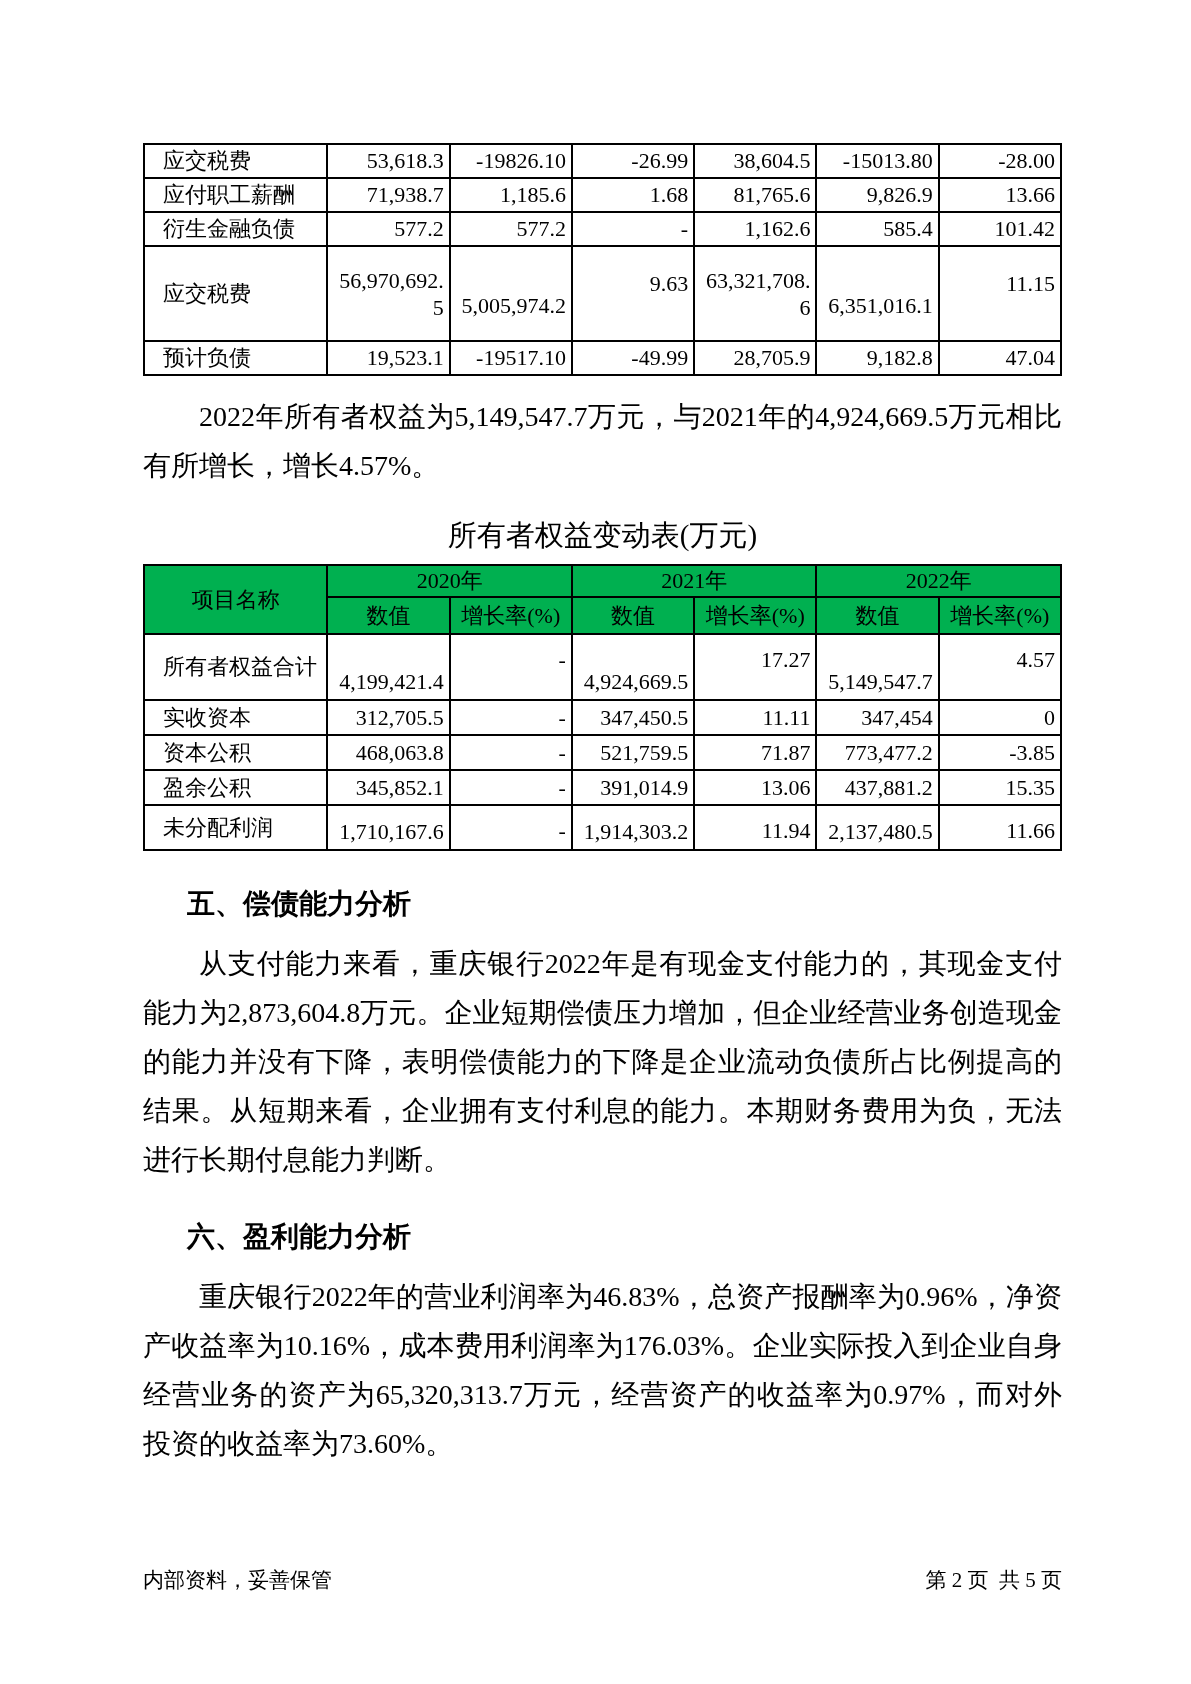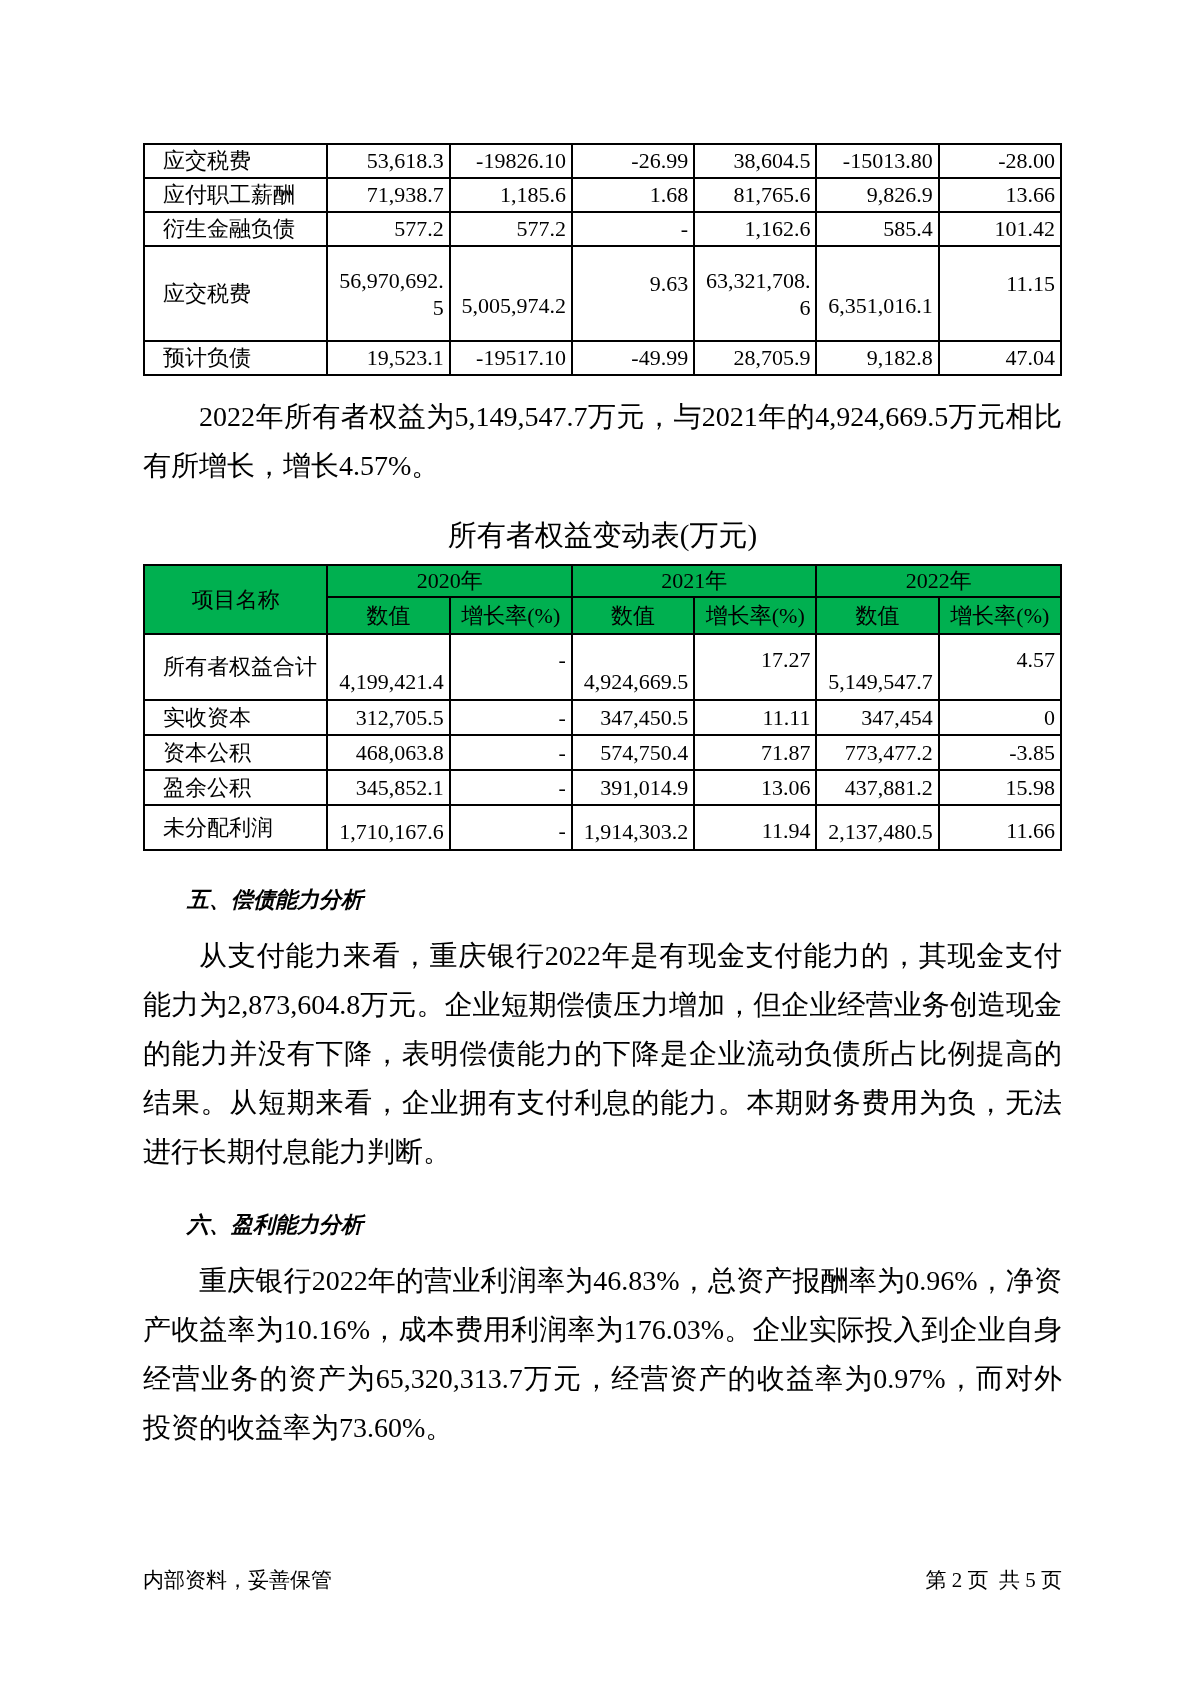--- a/index.html
+++ b/index.html
@@ -46,22 +46,22 @@
   .t2 tr.tallB { height: 45px; }
   .t2 td.hcell {
     background: var(--accent);
     text-align: center; padding: 0;
   }
   td.vb { vertical-align: bottom; padding-bottom: 4px; }
   td.hi2 { vertical-align: top; padding-top: 12px; }
 
   .sec-h {
     font-family: "Liberation Sans", sans-serif;
-    font-weight: bold; font-size: 22px;
-    margin: 34px 0 6px 0; text-indent: 44px; font-style: italic;
+    font-weight: bold; font-size: 28px;
+    margin: 34px 0 6px 0; text-indent: 44px;
   }
 
   .footer {
     position: absolute; left: 143px; right: 129px; top: 1566px;
     display: flex; justify-content: space-between;
     font-size: 21px;
     gap: 44px;
   }
   .footer .pg { white-space: pre; }
 </style>
@@ -173,33 +173,33 @@
         <td class="num">-</td>
         <td class="num">347,450.5</td>
         <td class="num">11.11</td>
         <td class="num">347,454</td>
         <td class="num">0</td>
       </tr>
       <tr>
         <td class="label">资本公积</td>
         <td class="num">468,063.8</td>
         <td class="num">-</td>
-        <td class="num">574,750.4</td>
+        <td class="num">521,759.5</td>
         <td class="num">71.87</td>
         <td class="num">773,477.2</td>
         <td class="num">-3.85</td>
       </tr>
       <tr>
         <td class="label">盈余公积</td>
         <td class="num">345,852.1</td>
         <td class="num">-</td>
         <td class="num">391,014.9</td>
         <td class="num">13.06</td>
         <td class="num">437,881.2</td>
-        <td class="num">15.98</td>
+        <td class="num">15.35</td>
       </tr>
       <tr class="tallB">
         <td class="label">未分配利润</td>
         <td class="num vb">1,710,167.6</td>
         <td class="num hi2">-</td>
         <td class="num vb">1,914,303.2</td>
         <td class="num hi2">11.94</td>
         <td class="num vb">2,137,480.5</td>
         <td class="num hi2">11.66</td>
       </tr>

